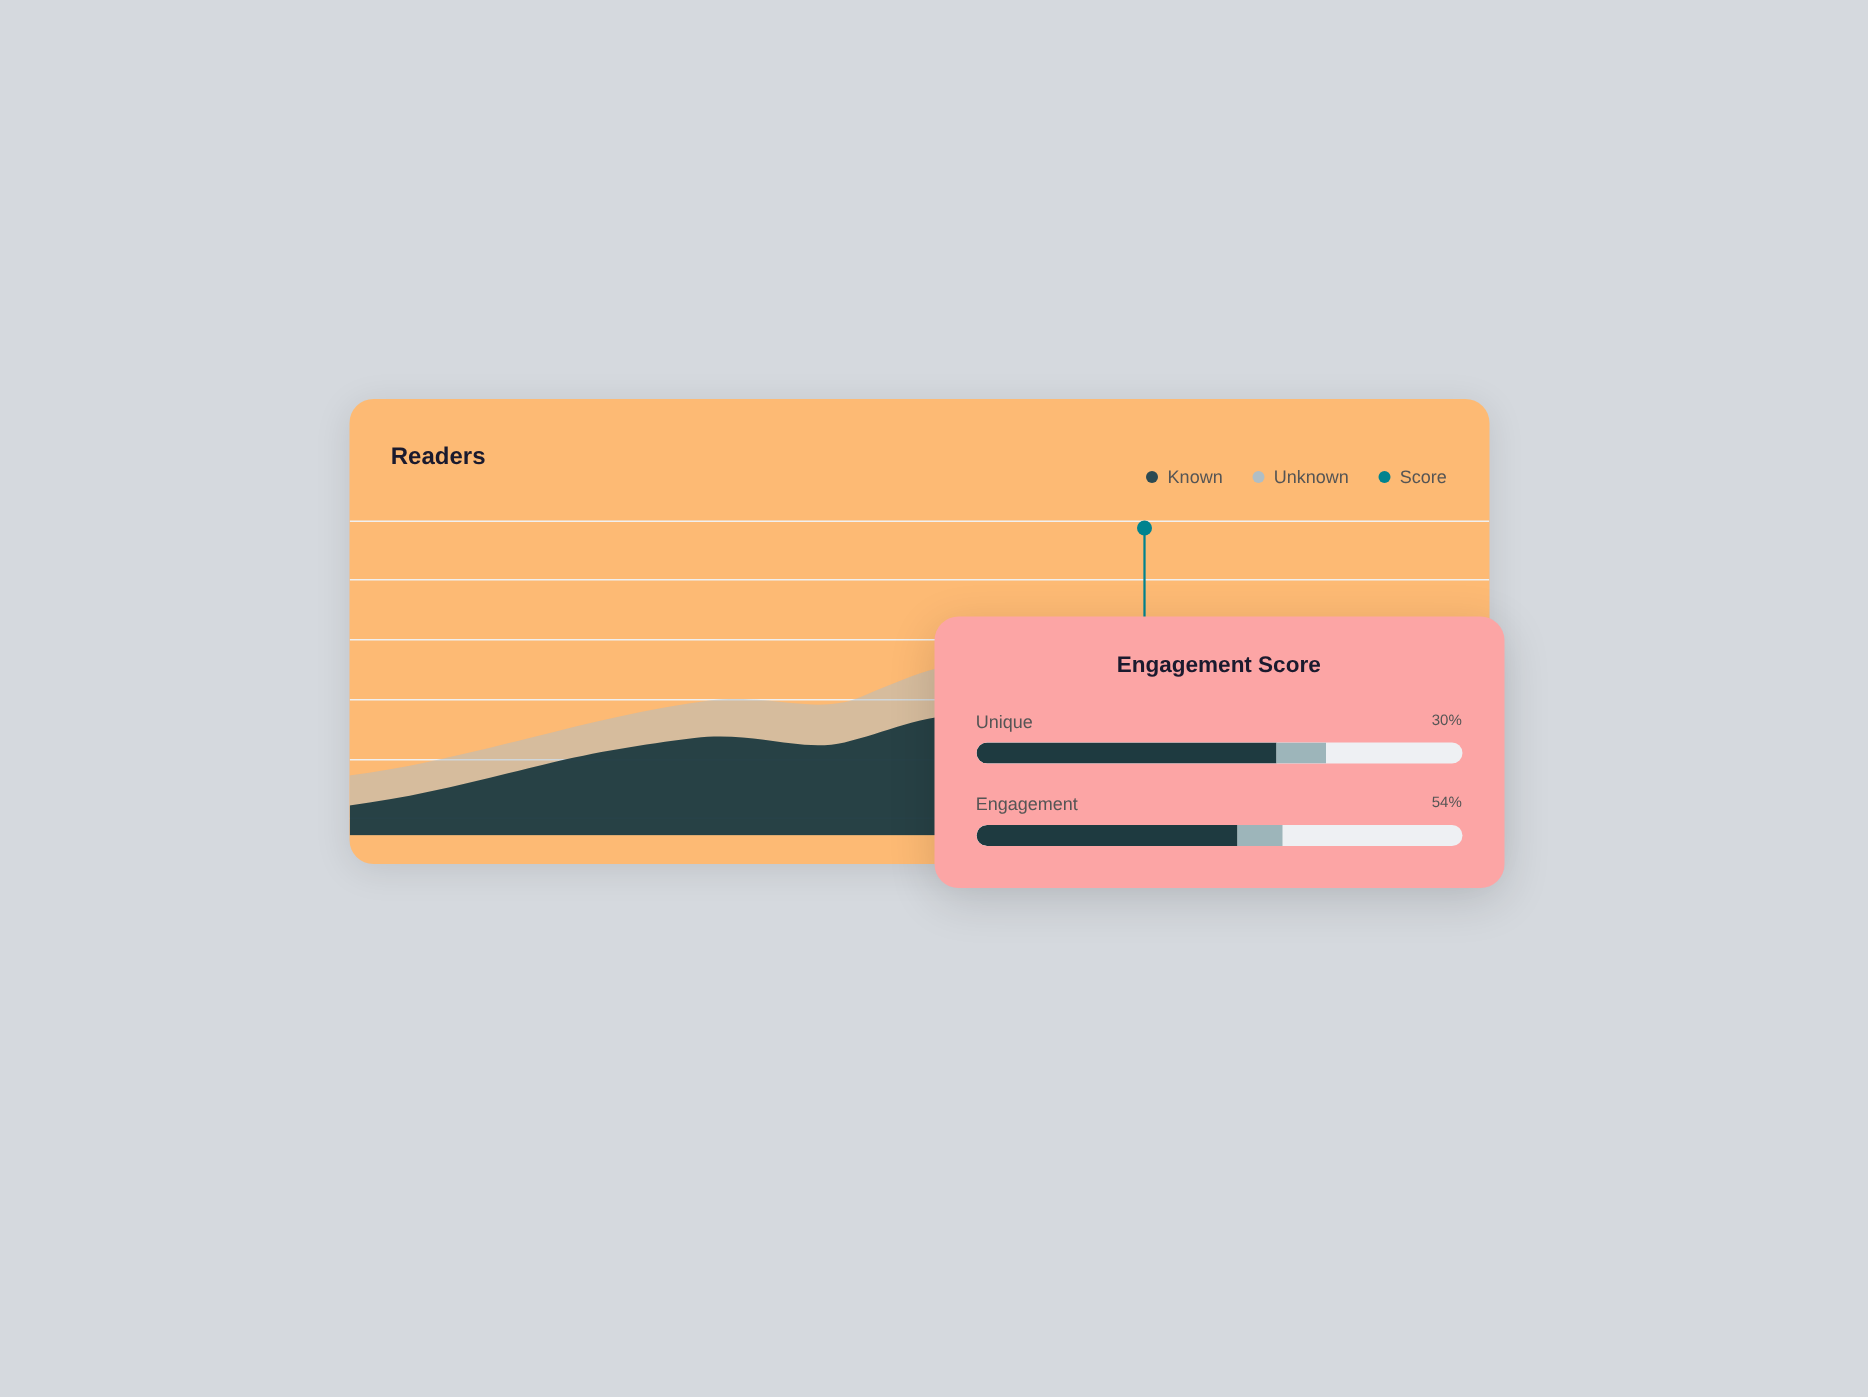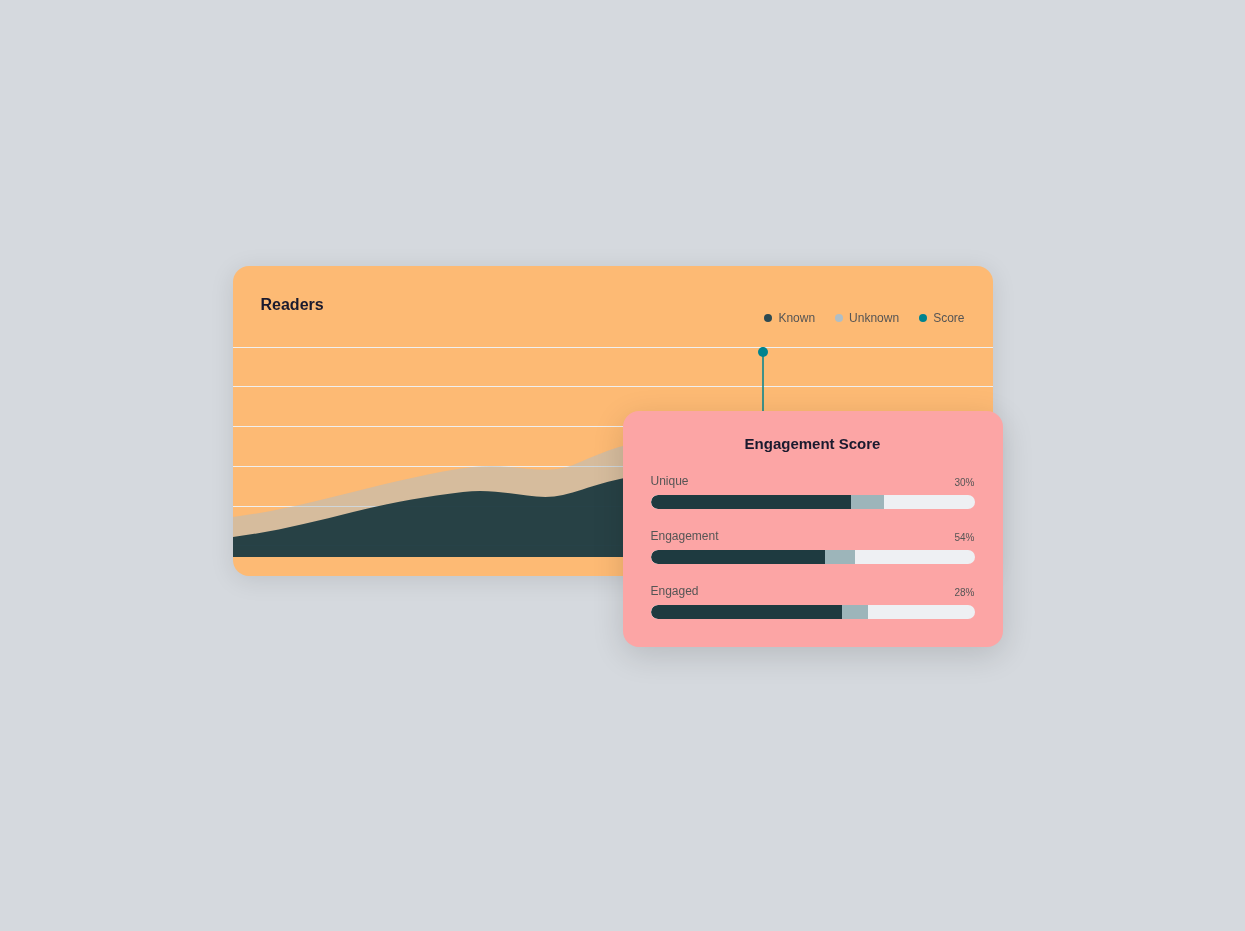--- a/index.html
+++ b/index.html
@@ -130,21 +130,21 @@
       margin-bottom: 20px;
     }
 
     .score-row:last-child {
       margin-bottom: 0;
     }
 
     .score-label-row {
       display: flex;
       justify-content: space-between;
-      align-items: flex-end;
+      align-items: center;
       margin-bottom: 7px;
     }
 
     .score-label {
       font-size: 12px;
       color: #555;
     }
 
     .score-pct {
       font-size: 10px;
@@ -235,25 +235,15 @@
       <div class="score-label-row">
         <span class="score-label">Engagement</span>
         <span class="score-pct">54%</span>
       </div>
       <div class="bar-track">
         <div class="bar-dark" style="width: 54%"></div>
         <div class="bar-mid" style="width: 9%"></div>
       </div>
     </div>
 
-    <div class="score-row">
-      <div class="score-label-row">
-        <span class="score-label">Engaged</span>
-        <span class="score-pct">28%</span>
-      </div>
-      <div class="bar-track">
-        <div class="bar-dark" style="width: 59%"></div>
-        <div class="bar-mid" style="width: 8%"></div>
-      </div>
-    </div>
   </div>
 
 </div>
 
 </body></html>

